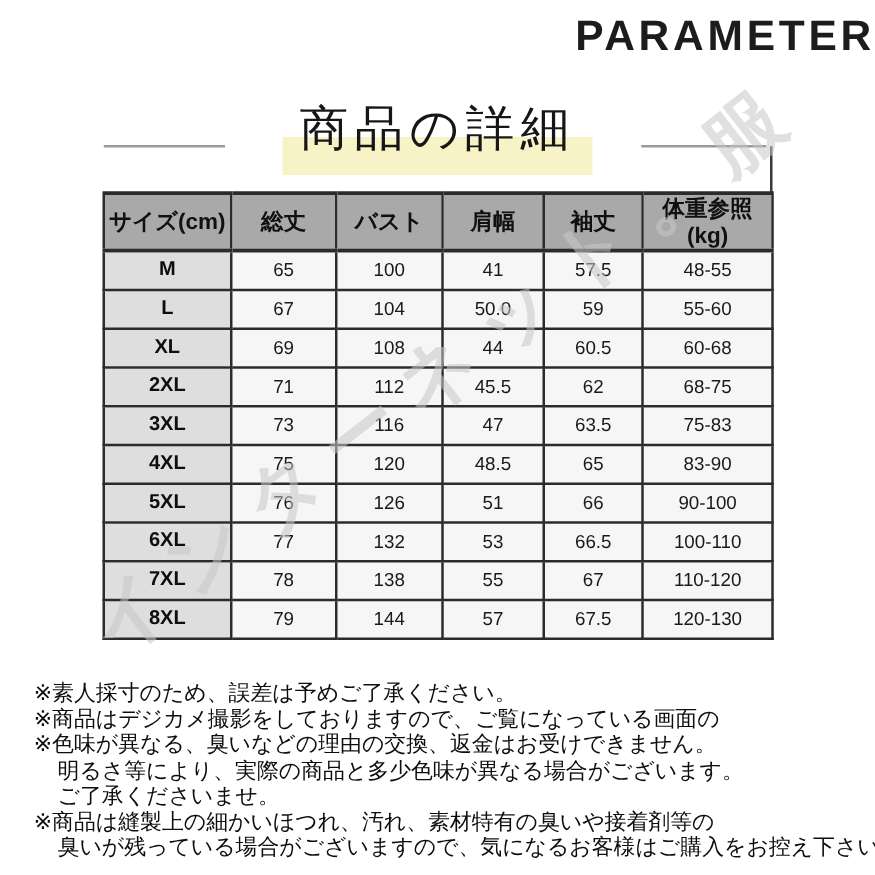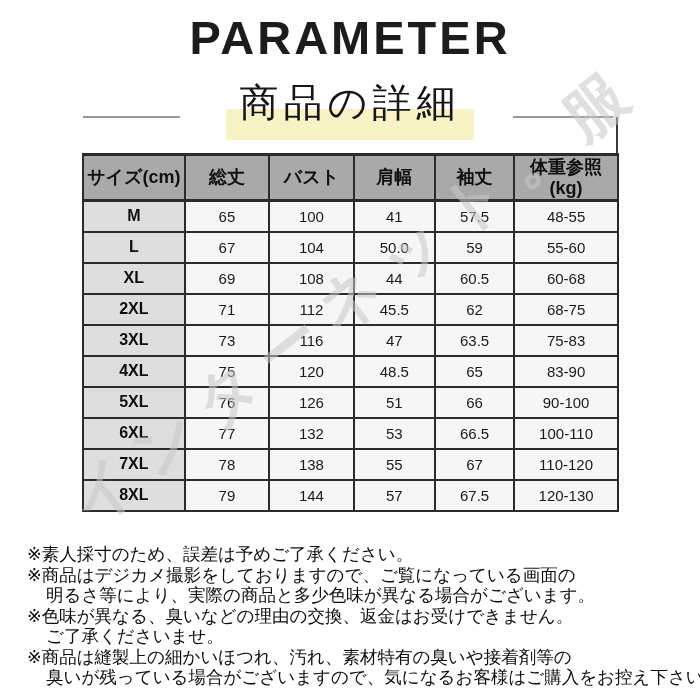--- a/index.html
+++ b/index.html
@@ -17,22 +17,22 @@
   .page{
     position:relative;
     width:700px;height:700px;
     background:#ffffff;
     overflow:hidden;
     font-family:"Liberation Sans","DejaVu Sans",sans-serif;
     color:var(--text);
   }
   .main-title{
     position:absolute;left:0;top:10px;width:100%;
-    text-align:center;
-    font-size:47px;font-weight:bold;letter-spacing:3px;
+    text-align:right;
+    font-size:34px;font-weight:bold;letter-spacing:3px;
     color:#1c1c1c;
   }
   .subtitle-wrap{
     position:absolute;left:0;top:76px;width:100%;
     text-align:center;
   }
   .subtitle{
     display:inline-block;
     font-size:39px;font-weight:normal;letter-spacing:5px;
     color:#161616;
@@ -218,22 +218,22 @@
             <td>67.5</td>
             <td>120-130</td>
           </tr>
         </tbody>
     </table>
   </div>
 
   <div class="notes">
       <div class="note-line">※素人採寸のため、誤差は予めご了承ください。</div>
       <div class="note-line">※商品はデジカメ撮影をしておりますので、ご覧になっている画面の</div>
+      <div class="note-line">※色味が異なる、臭いなどの理由の交換、返金はお受けできません。</div>
       <div class="note-line indent">明るさ等により、実際の商品と多少色味が異なる場合がございます。</div>
-      <div class="note-line">※色味が異なる、臭いなどの理由の交換、返金はお受けできません。</div>
       <div class="note-line indent">ご了承くださいませ。</div>
       <div class="note-line">※商品は縫製上の細かいほつれ、汚れ、素材特有の臭いや接着剤等の</div>
       <div class="note-line indent">臭いが残っている場合がございますので、気になるお客様はご購入をお控え下さい。</div>
     </div>
 
   <div class="watermark">インターネット。服</div>
 
 </div>
 
 </body></html>

